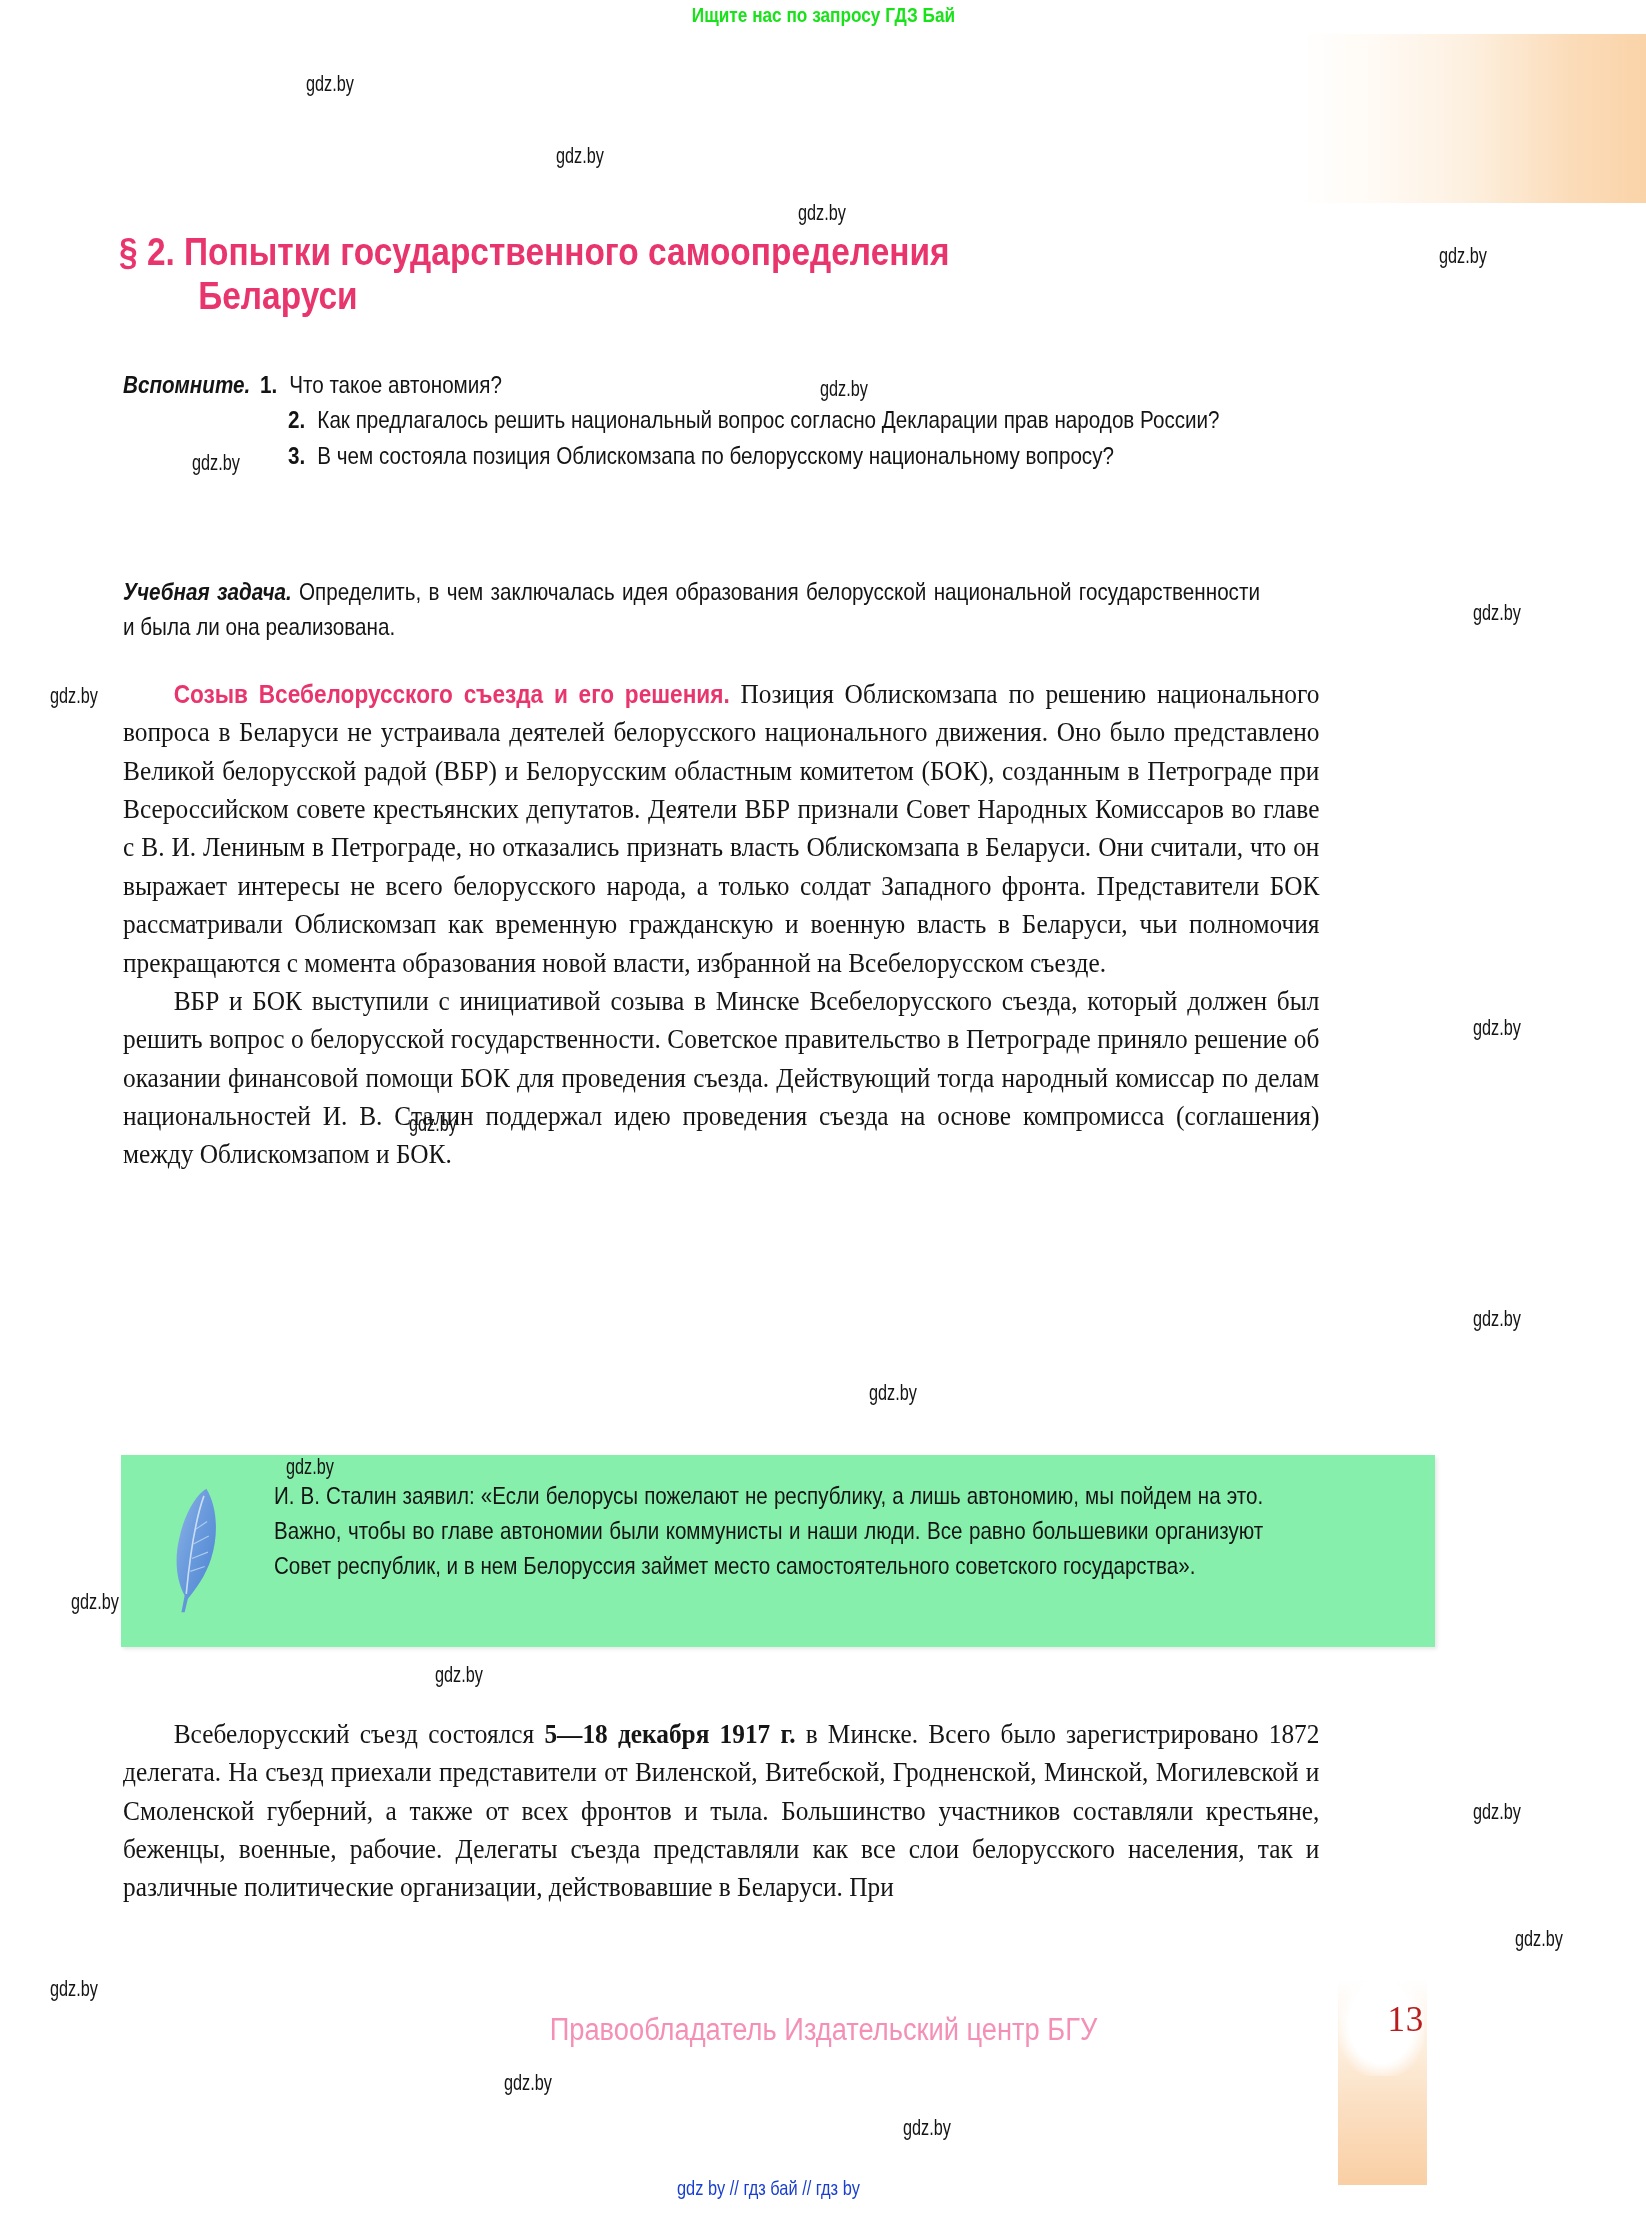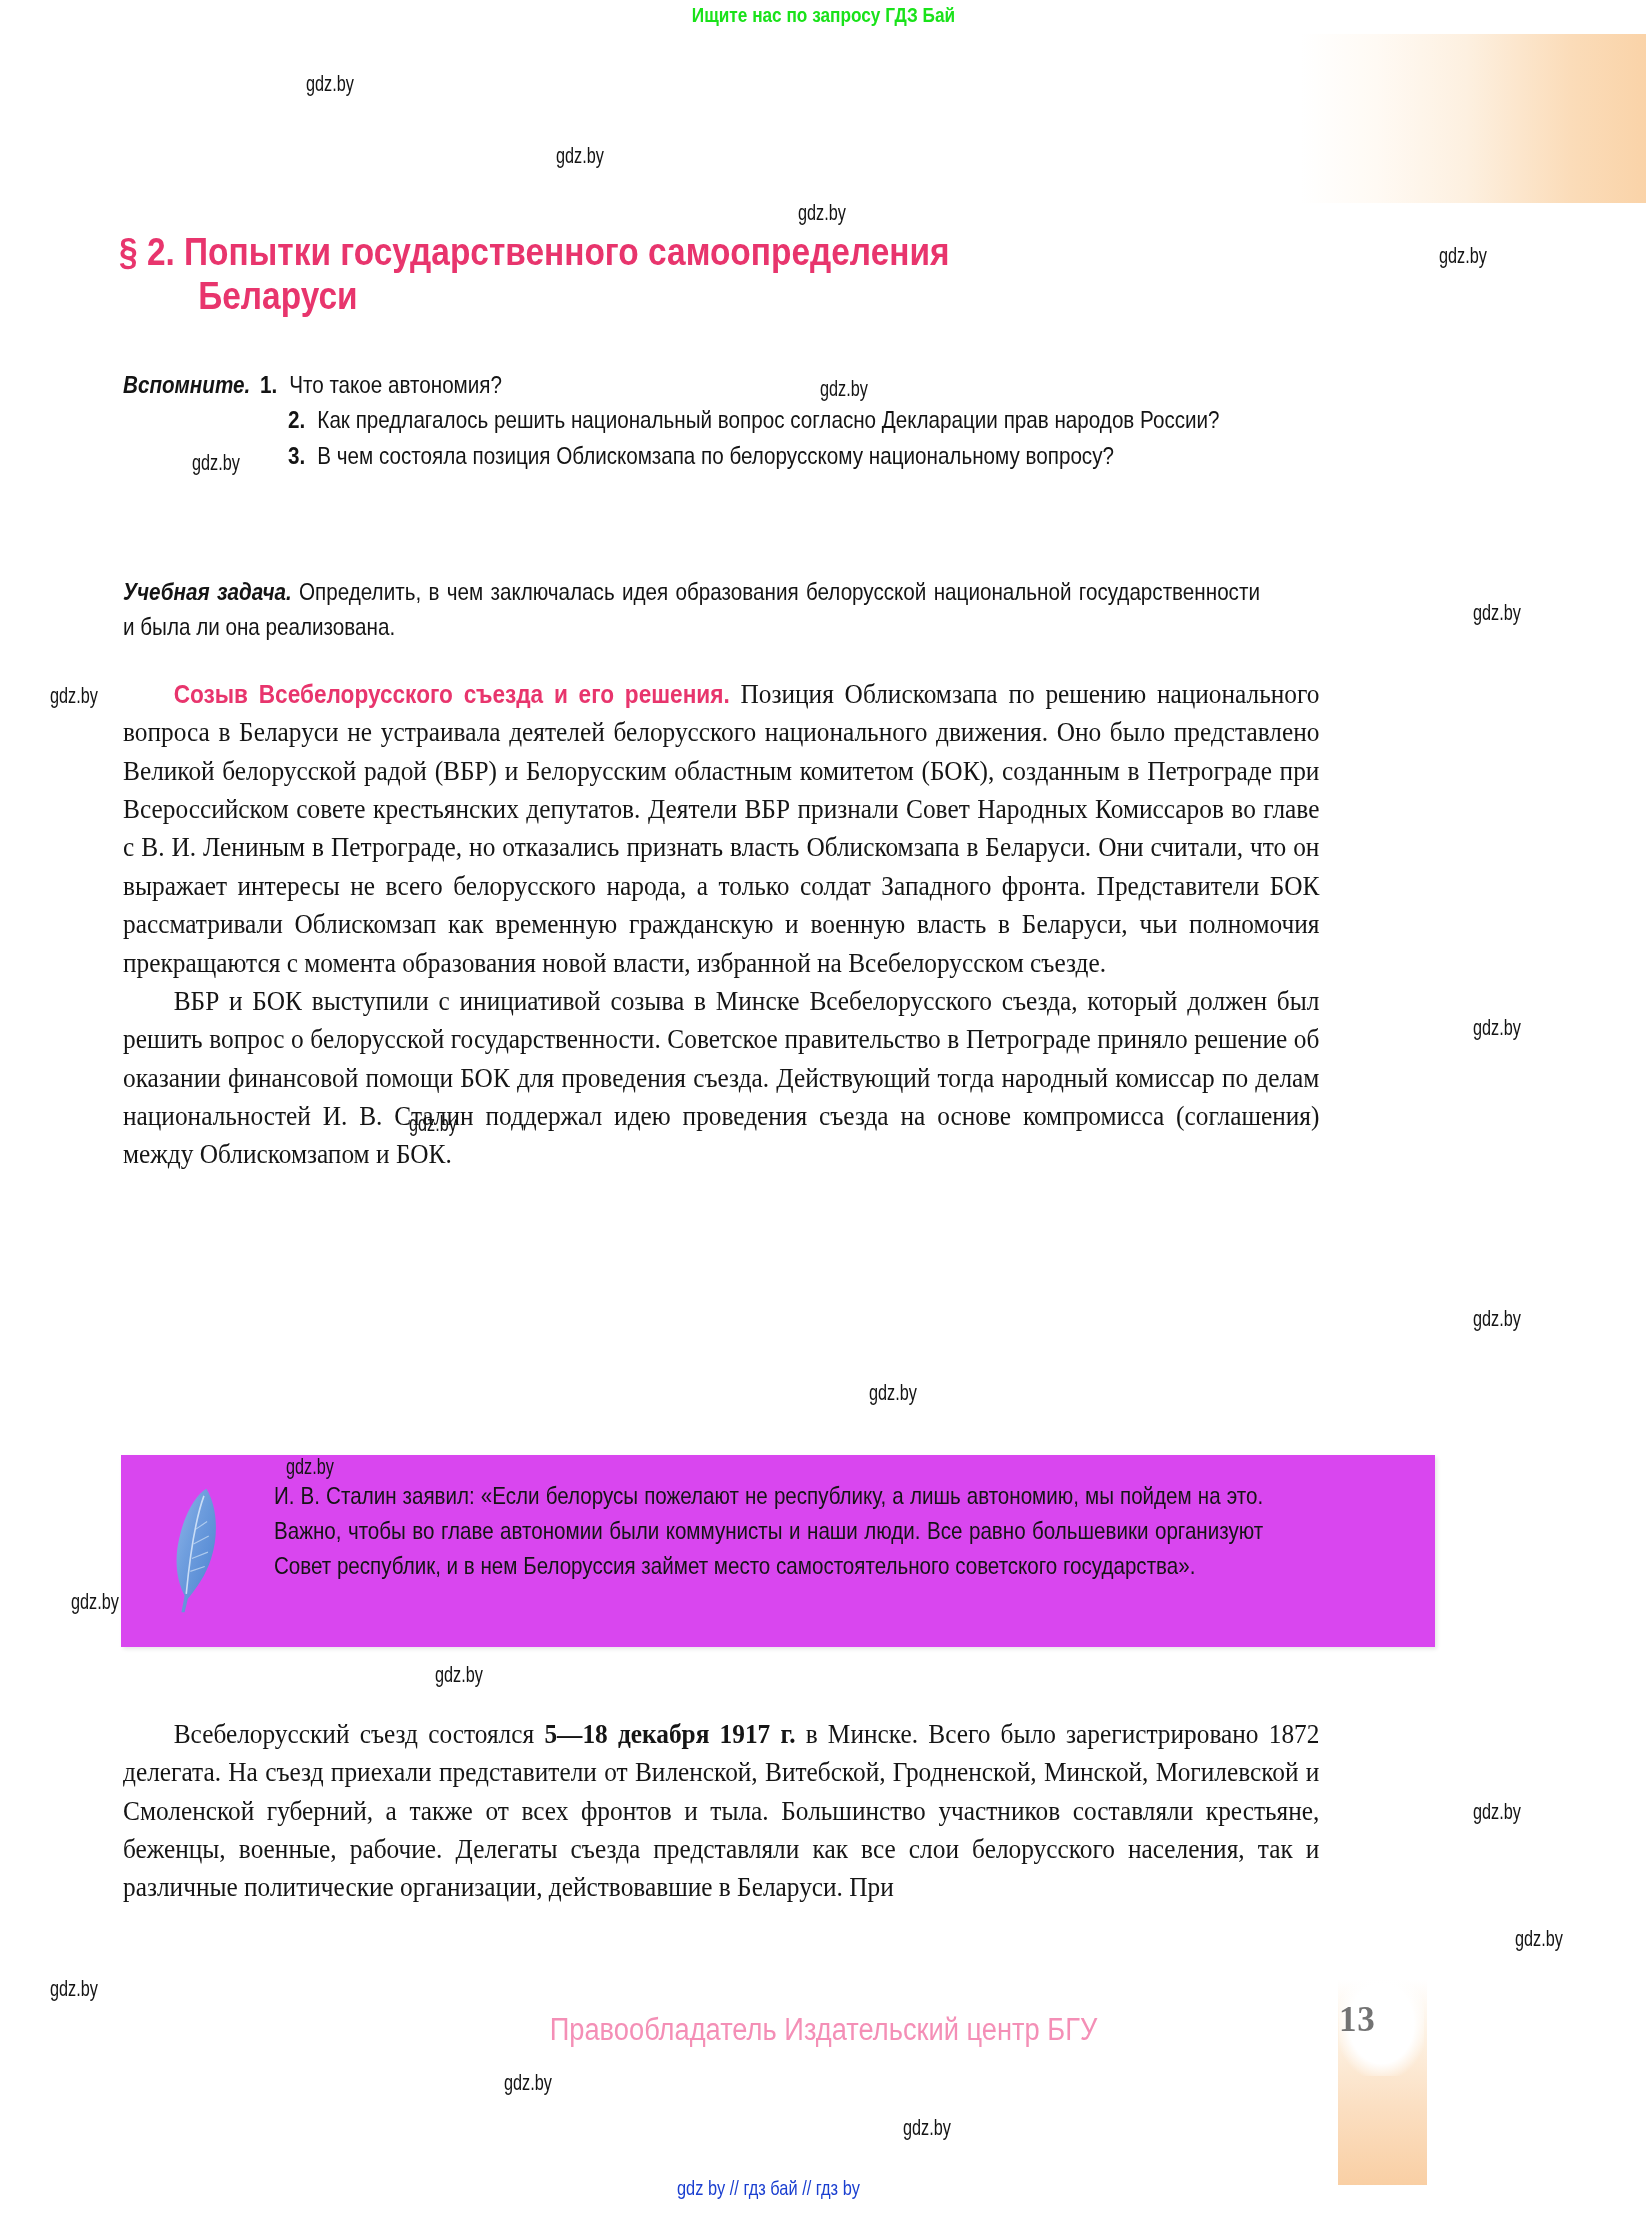--- a/index.html
+++ b/index.html
@@ -20,23 +20,23 @@
   .band-bottom{
     position:absolute;left:1338px;top:1979px;width:89px;height:206px;
     background:linear-gradient(180deg,#ffffff 0%,#fdf1e2 28%,#fbdfc2 62%,#f9cfa4 100%);
   }
   .page-num-disc{
     position:absolute;left:1339px;top:1981px;width:85px;height:95px;
     background:radial-gradient(ellipse at 50% 45%, #ffffff 0%, #ffffff 54%, rgba(255,255,255,0.0) 78%);
   }
   .page-num{
     position:absolute;left:1339px;top:2000px;width:85px;
-    text-align:left;
+    text-align:right;
     font-family:"Liberation Serif", serif;
-    font-size:35px;color:#737373;letter-spacing:0.8px;font-weight:bold;
+    font-size:35px;color:#b91c1c;letter-spacing:0.8px;
   }
 
   
   .promo{
     position:absolute;left:0;top:3.2px;width:1647px;text-align:center;
     font-family:"Liberation Sans", sans-serif;
     font-weight:bold;font-size:21px;color:#1ae21a;
     transform:scaleX(0.82);transform-origin:center top;
   }
 
@@ -101,21 +101,21 @@
   .body-col p{margin:0;text-indent:56px;}
   .runin{
     font-family:"Liberation Sans", sans-serif;
     font-weight:bold;font-size:25px;color:#e8356d;
   }
   .bold-date{font-weight:bold;}
 
   
   .quote-box{
     position:absolute;left:121px;top:1455px;width:1314px;height:192px;
-    background:#d946ef;
+    background:#86efac;
     box-shadow:2.4px 2.4px 4px rgba(0,0,0,0.10);
   }
   .feather{
     position:absolute;left:50px;top:31px;width:53px;height:129px;
   }
   .quote-text{
     position:absolute;left:153px;top:24px;right:37px;
     font-family:"Liberation Sans", sans-serif;
     font-size:23.4px;line-height:1.50;color:#141414;
     text-align:justify;

